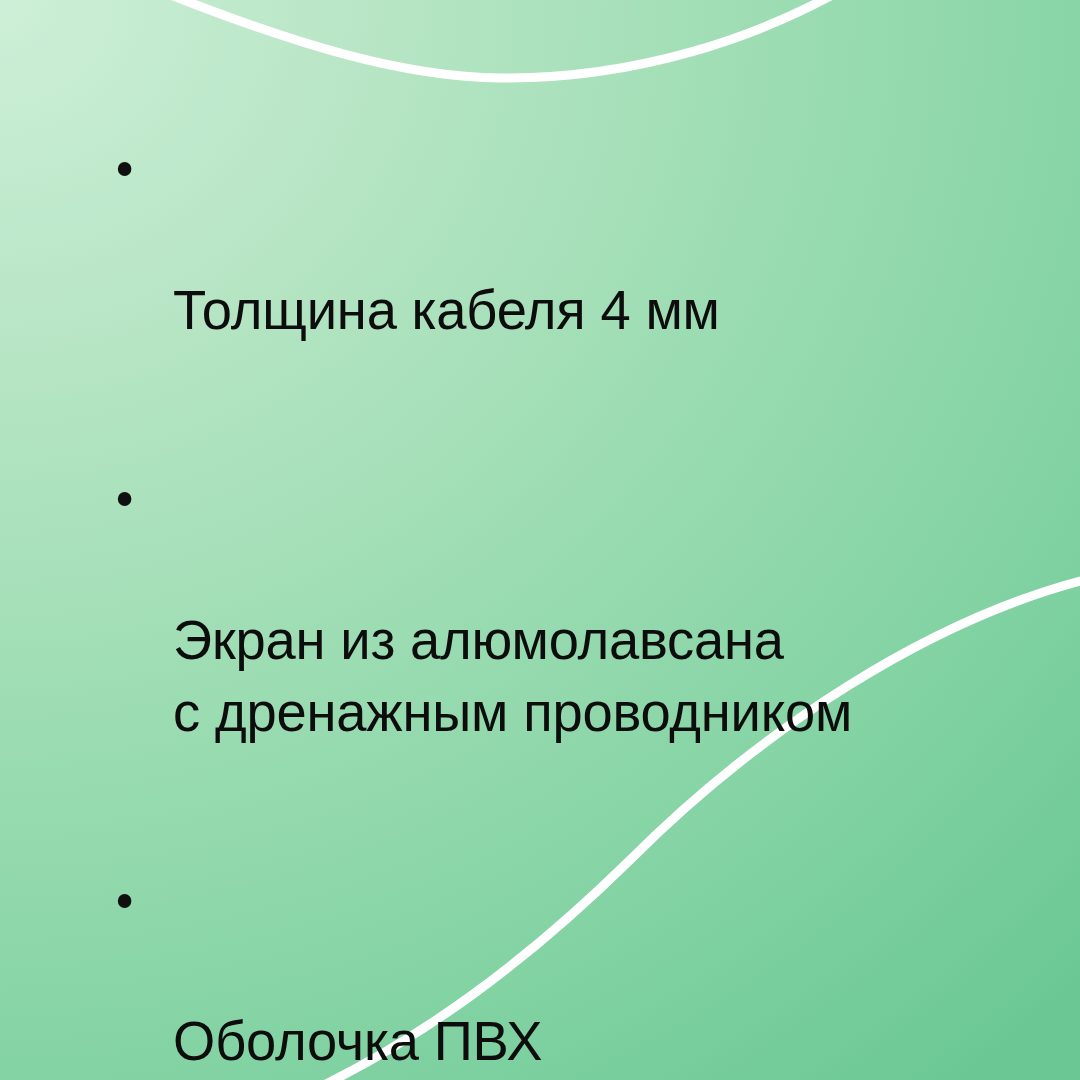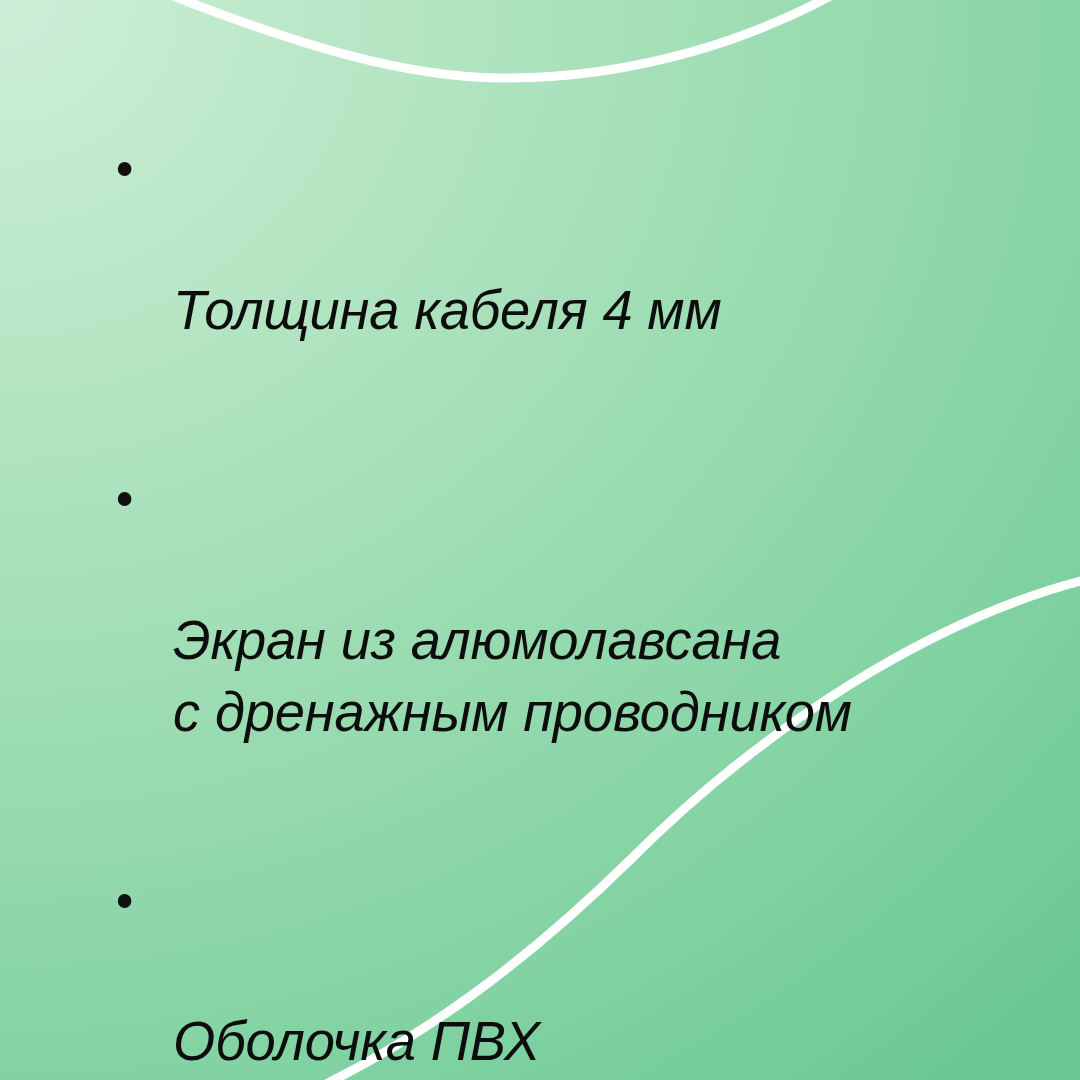--- a/index.html
+++ b/index.html
@@ -18,21 +18,20 @@
     width: 1080px;
     height: 1080px;
     overflow: hidden;
     background:
       radial-gradient(140% 130% at 0% 0%,
         #cdefd7 0%,
         #b6e5c4 26%,
         #9eddb4 50%,
         #86d4a5 74%,
         #6bc894 100%);
-    font-style: italic;
   }
 
   
   #decor {
     position: absolute;
     inset: 0;
     width: 1080px;
     height: 1080px;
     pointer-events: none;
   }

